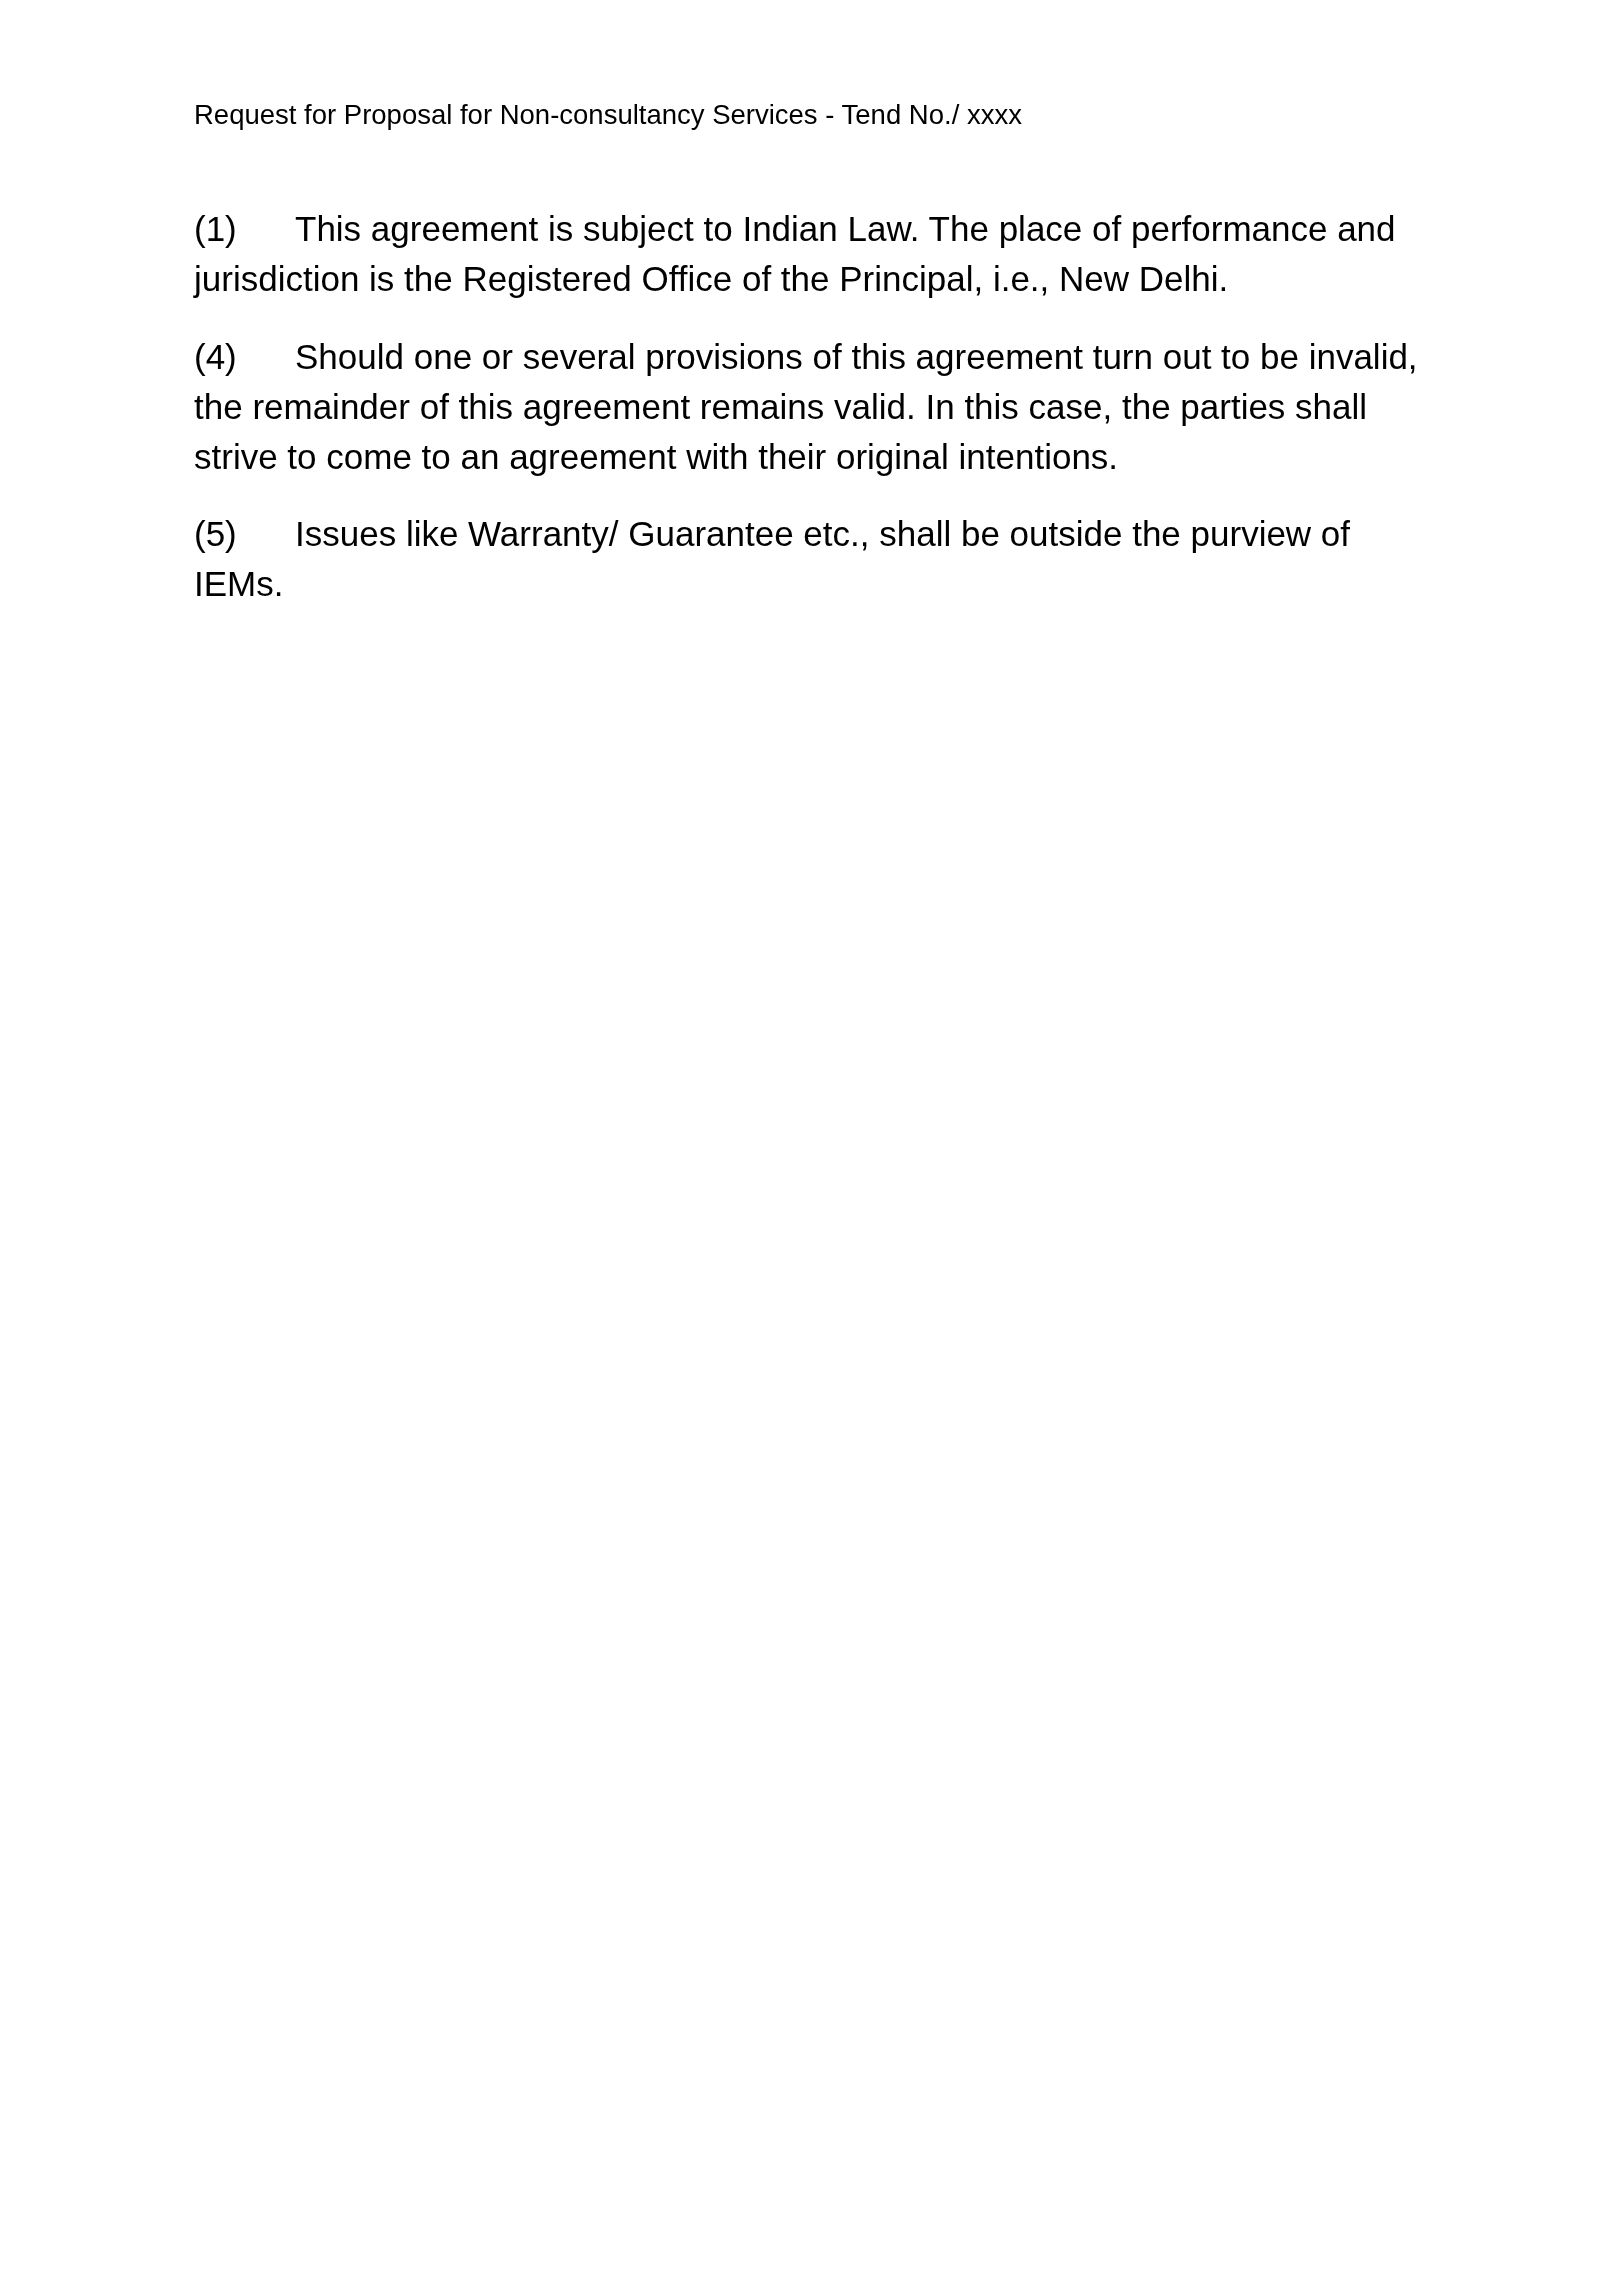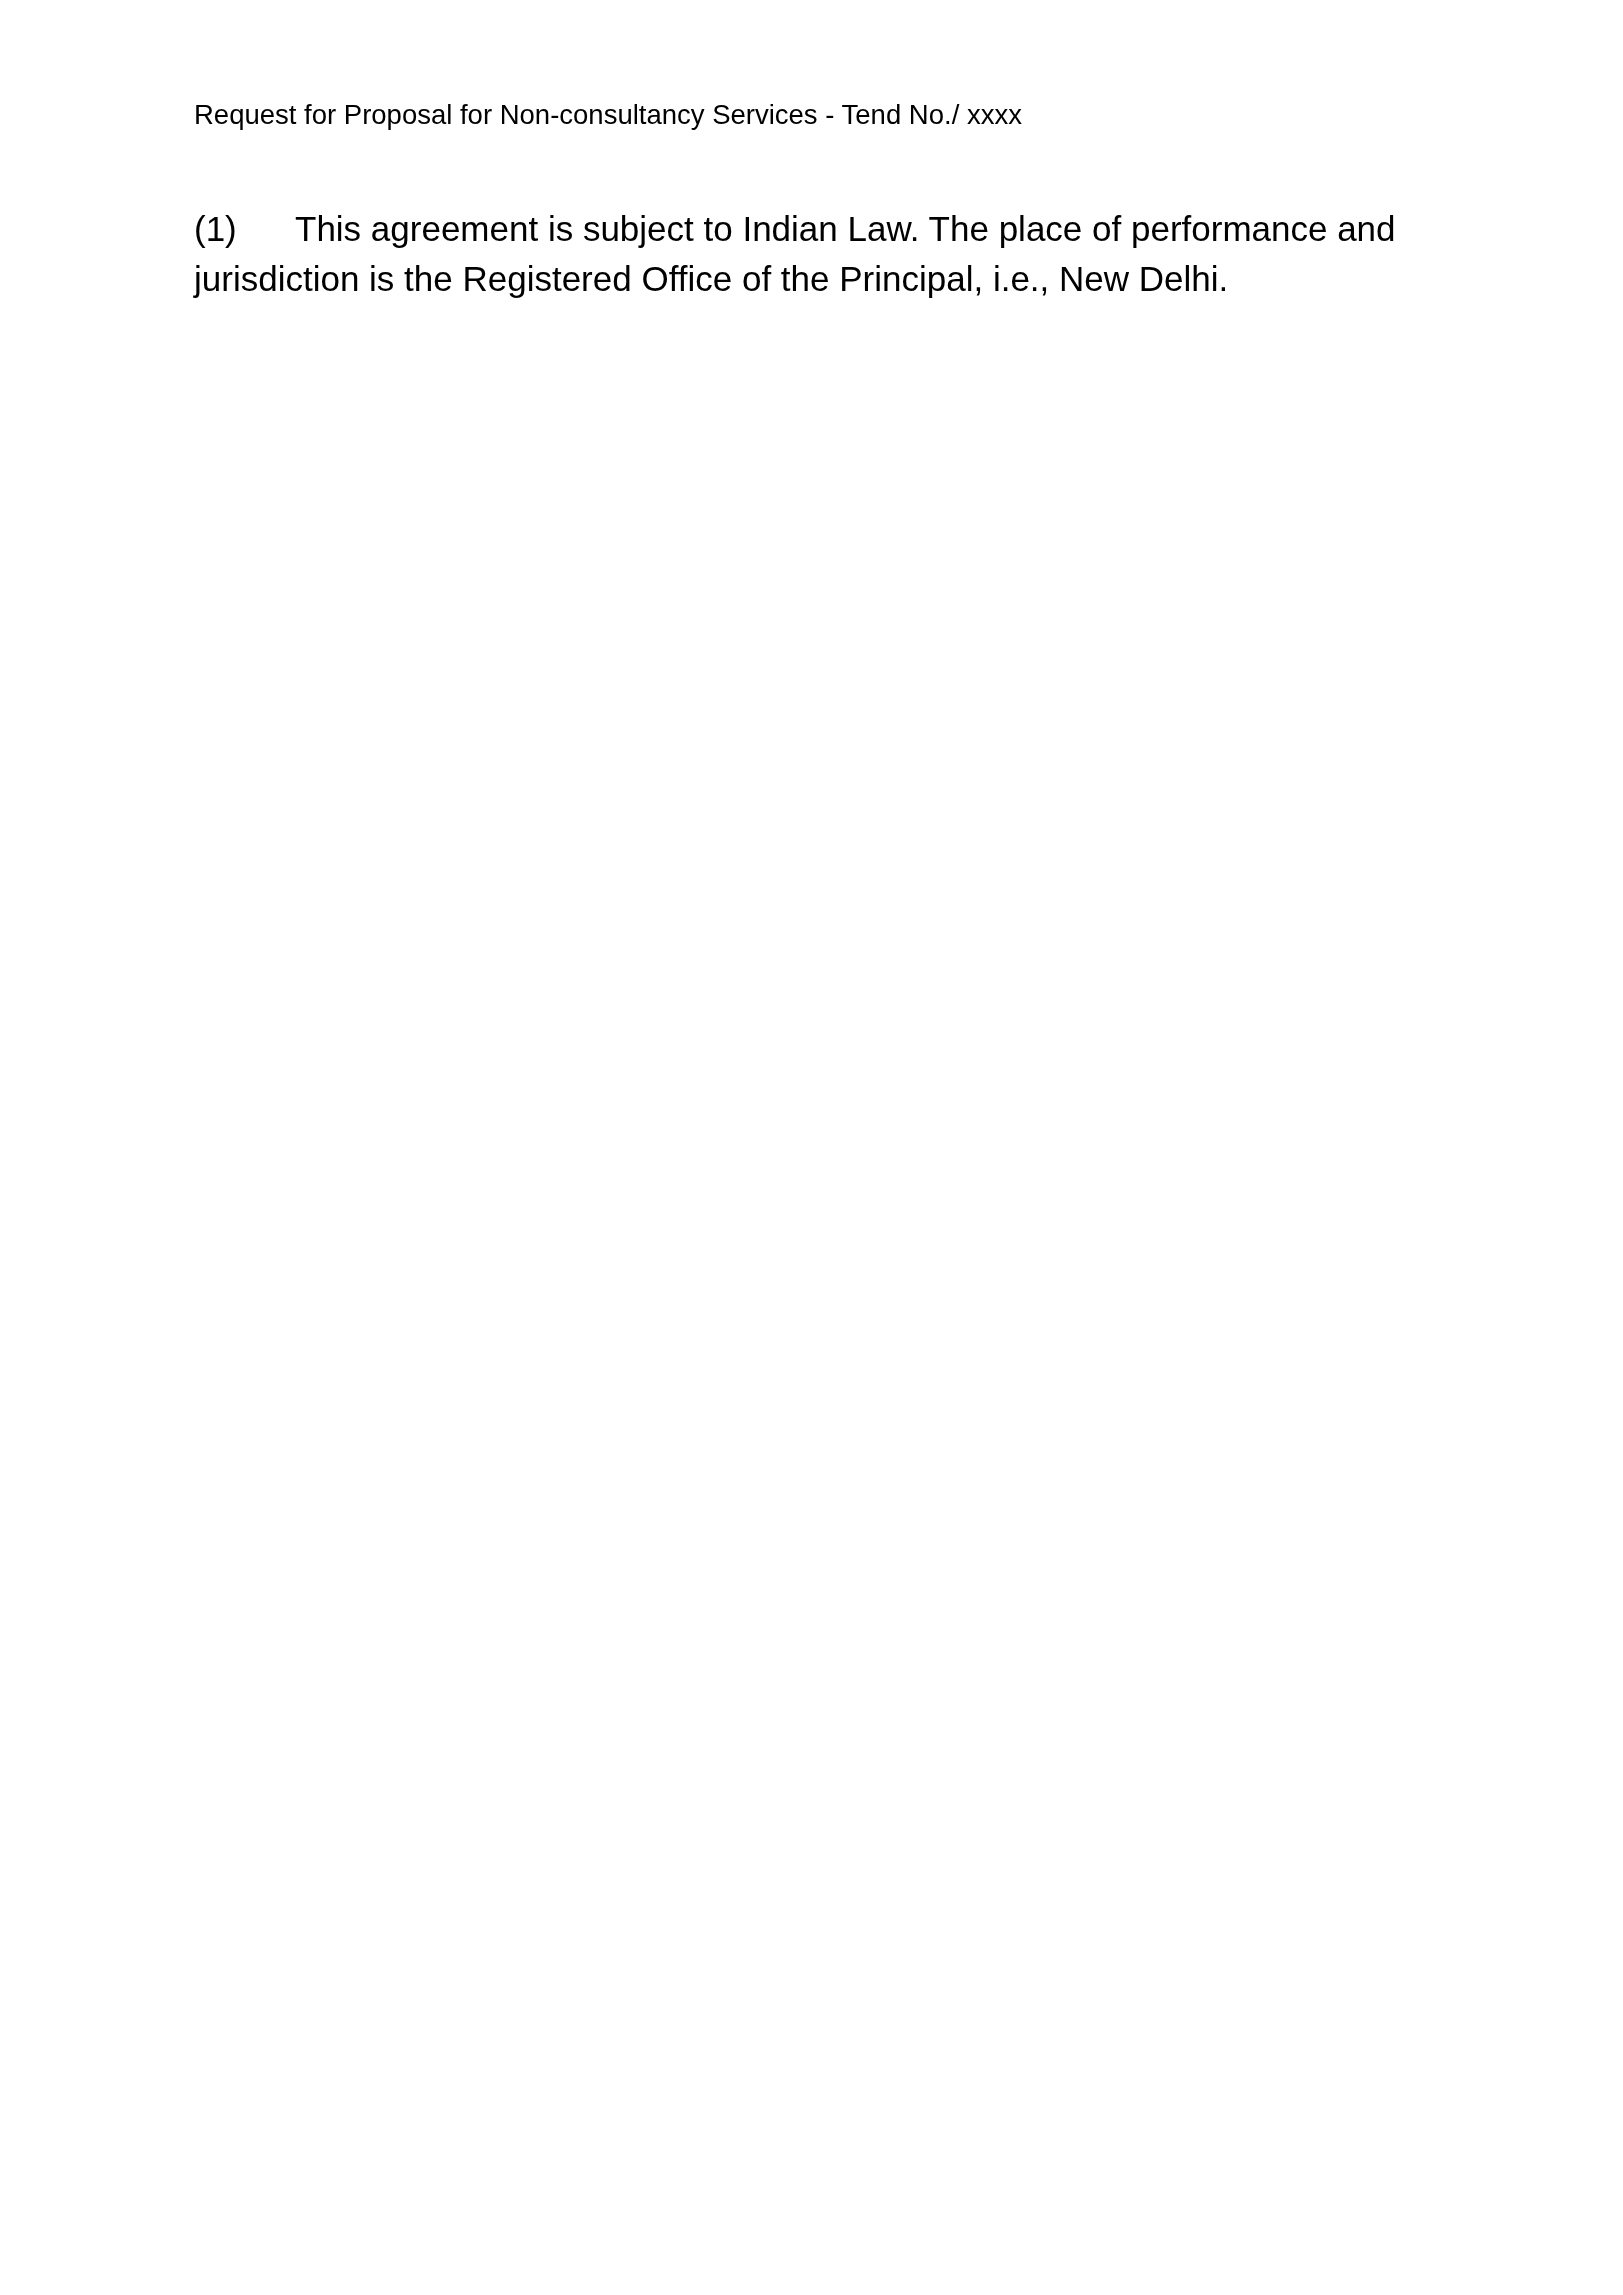--- a/index.html
+++ b/index.html
@@ -66,21 +66,23 @@
 <div class="page">
 
   <div class="header">Request for Proposal for Non-consultancy Services - Tend No./ xxxx</div>
 
   <div class="content">
 
     <p class="para"><span class="pnum">(1)</span><span class="ptext">This agreement is subject to Indian Law. The place of performance and jurisdiction is the Registered Office of the Principal, i.e., New Delhi.</span></p>
 
 
 
+    <p class="para"><span class="pnum">(4)</span><span class="ptext">Should one or several provisions of this agreement turn out to be invalid, the remainder of this agreement remains valid. In this case, the parties shall strive to come to an agreement with their original intentions.</span></p>
 
+    <p class="para"><span class="pnum">(5)</span><span class="ptext">Issues like Warranty/ Guarantee etc., shall be outside the purview of IEMs.</span></p>
 
   </div>
 
   <div class="footer">
     <span class="page-number">[300]</span>
     <span class="footer-right">Procuring Organisation</span>
   </div>
 
 </div>
 

